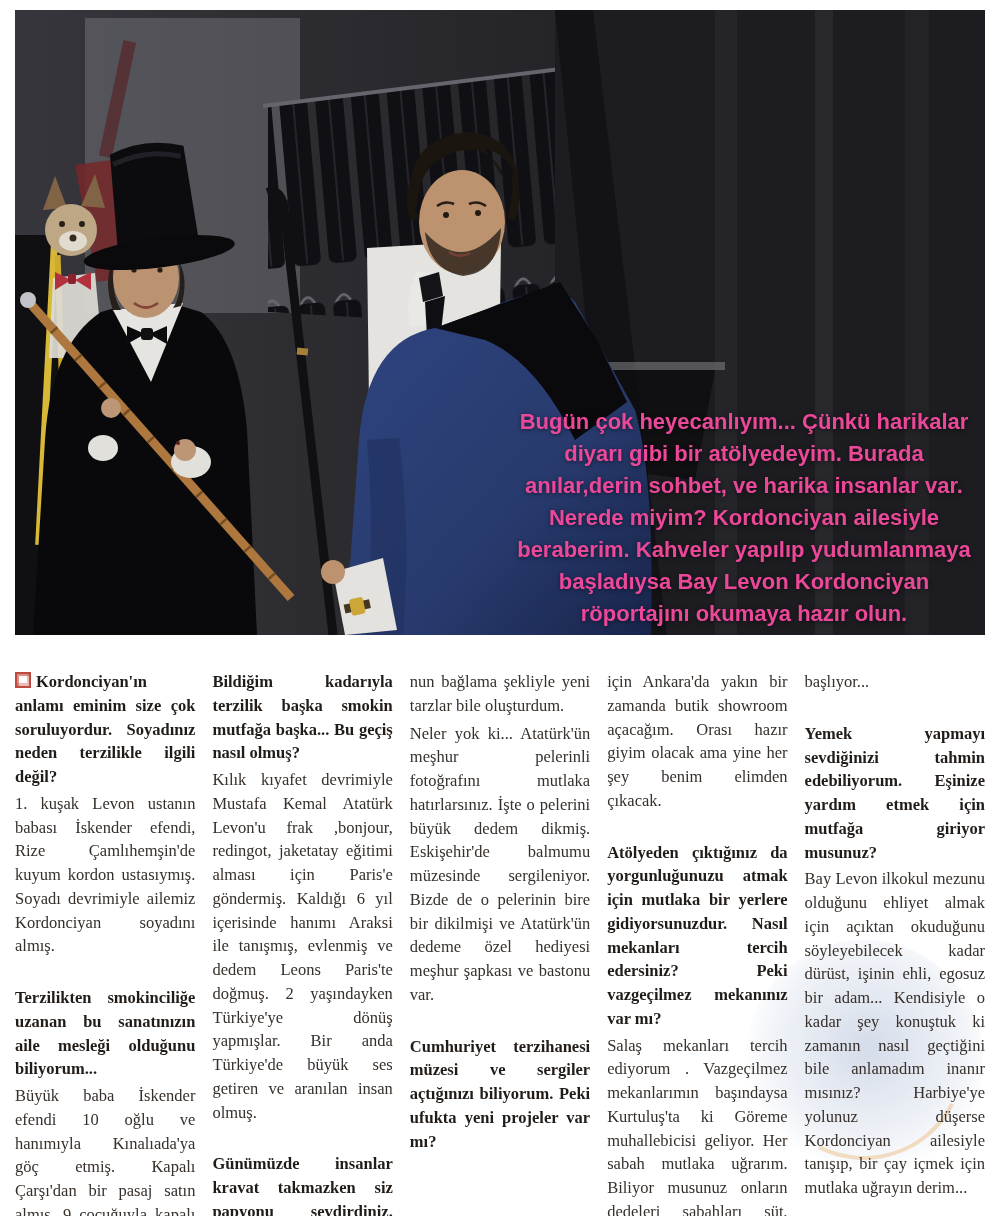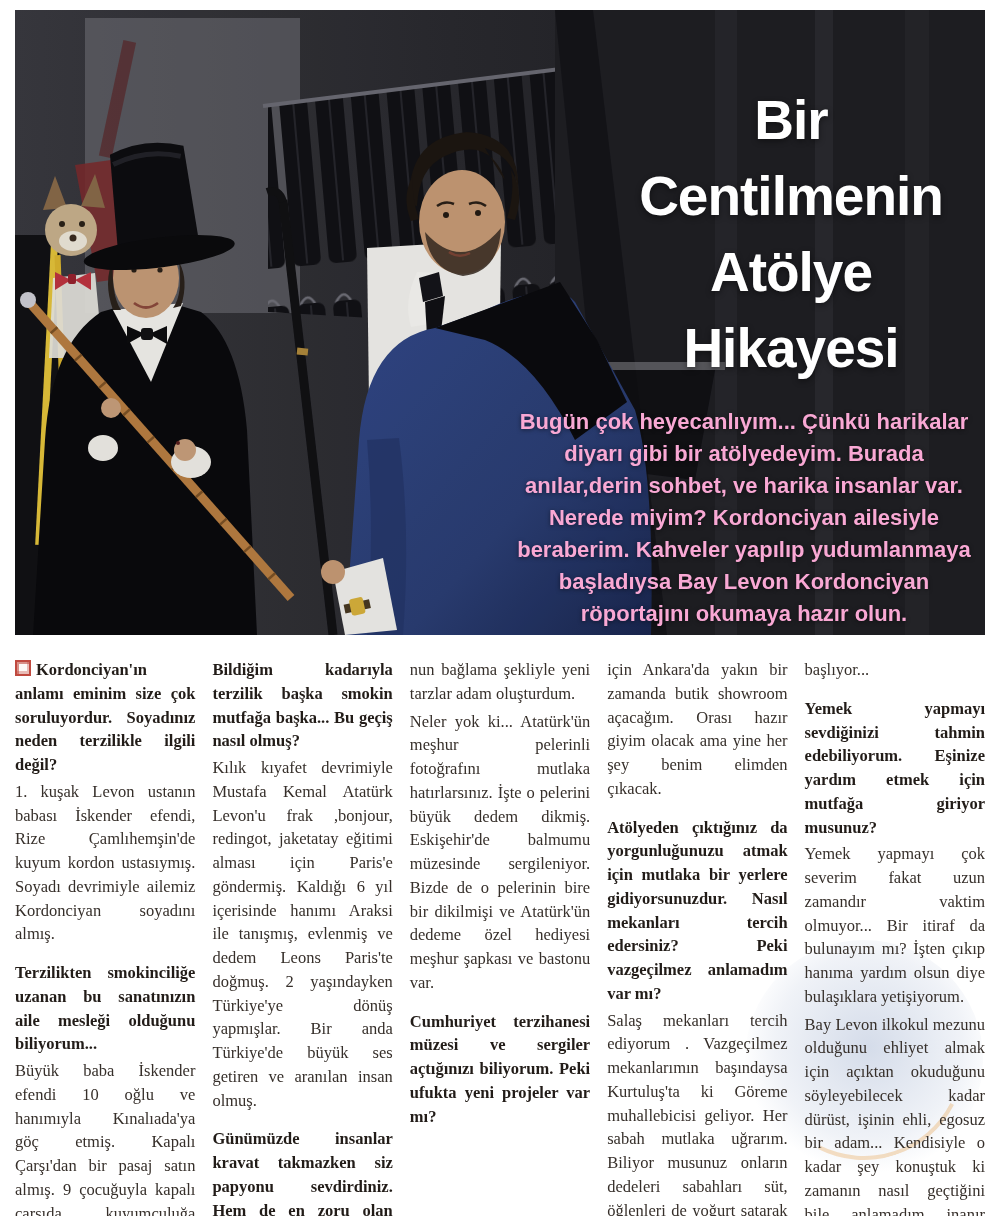--- a/index.html
+++ b/index.html
@@ -5,32 +5,32 @@
   html,body{margin:0;padding:0;background:#ffffff;width:1000px;height:1216px;overflow:hidden;}
   .page{position:relative;width:1000px;height:1216px;background:#ffffff;}
 
   
   .hero{position:absolute;left:15px;top:10px;width:970px;height:625px;background:#232327;overflow:hidden;}
   .hero svg{position:absolute;left:0;top:0;width:100%;height:100%;display:block;}
   .hero-title{position:absolute;top:72px;right:8px;width:372px;text-align:center;
     color:#ffffff;font-family:"Liberation Sans","DejaVu Sans",sans-serif;font-weight:800;
     font-size:55px;line-height:76px;letter-spacing:-1px;text-shadow:0 2px 6px rgba(0,0,0,.45);}
   .hero-intro{position:absolute;top:396px;left:498px;width:462px;text-align:center;
-    color:#f9a8d4;font-family:"Liberation Sans","DejaVu Sans",sans-serif;font-weight:700;
+    color:#ec4899;font-family:"Liberation Sans","DejaVu Sans",sans-serif;font-weight:700;
     font-size:22px;line-height:32px;text-shadow:0 1px 4px rgba(0,0,0,.5);}
 
   
   .cols{position:absolute;left:15px;top:658px;width:970px;height:552px;
     display:grid;grid-template-columns:repeat(5,1fr);column-gap:17px;
     font-family:"Liberation Serif","DejaVu Serif",serif;font-size:16.5px;line-height:1.44;
     color:#362f2a;text-align:justify;}
   .col{position:relative;z-index:1;}
   .col p{margin:0 0 4px;}
-  .col p.q{font-weight:700;color:#221c18;margin-top:15px;margin-bottom:3px;}
-  .col p:first-child{margin-top:0;}
+  .col p.q{font-weight:700;color:#221c18;margin-top:28px;margin-bottom:3px;}
+  .col p:first-child{margin-top:12px;}
   .pubmark{display:inline-block;width:12px;height:12px;background:#fdf9f6;border:2px solid #c0493f;
     box-shadow:inset 2px 2px 0 rgba(192,73,63,.6), inset -2px -3px 0 rgba(192,73,63,.35);
     margin-right:5px;vertical-align:-1px;}
   .watermark{position:absolute;right:2px;top:282px;width:238px;height:238px;border-radius:50%;z-index:0;
     background:radial-gradient(circle at 52% 45%, rgba(62,96,158,.22), rgba(62,96,158,.08) 52%, rgba(62,96,158,0) 70%);}
   .watermark::after{content:"";position:absolute;inset:18px;border-radius:50%;
     border:4px solid transparent;border-bottom-color:rgba(228,152,60,.30);transform:rotate(-18deg);}
 </style>
 </head>
 <body>
@@ -159,53 +159,46 @@
         <circle cx="318" cy="562" r="12" fill="#c89c76"></circle>
         <g transform="rotate(-12 342 600)">
           <rect x="330" y="592" width="26" height="9" fill="#4a3a22"></rect>
           <rect x="336" y="588" width="14" height="17" rx="3" fill="#d9b23c"></rect>
         </g>
       </g>
 
       <rect x="0" y="0" width="970" height="625" fill="#000000" opacity="0.06"></rect>
     </svg>
 
-    <div class="hero-title">
-      <div>Bir</div>
-      <div>Centilmenin</div>
-      <div>Atölye</div>
-      <div>Hikayesi</div>
-    </div>
     <div class="hero-intro">Bugün çok heyecanlıyım... Çünkü harikalar diyarı gibi bir atölyedeyim. Burada anılar,derin sohbet, ve harika insanlar var. Nerede miyim? Kordonciyan ailesiyle beraberim. Kahveler yapılıp yudumlanmaya başladıysa Bay Levon Kordonciyan röportajını okumaya hazır olun.</div>
   </div>
 
   <div class="cols">
     <div class="watermark"></div>
     <div class="col">
         <p class="q"><span class="pubmark"></span>Kordonciyan'ın anlamı eminim size çok soruluyordur. Soyadınız neden terzilikle ilgili değil?</p>
         <p class="a">1. kuşak Levon ustanın babası İskender efendi, Rize Çamlıhemşin'de kuyum kordon ustasıymış. Soyadı devrimiyle ailemiz Kordonciyan soyadını almış.</p>
         <p class="q">Terzilikten smokinciliğe uzanan bu sanatınızın aile mesleği olduğunu biliyorum...</p>
         <p class="a">Büyük baba İskender efendi 10 oğlu ve hanımıyla Kınalıada'ya göç etmiş. Kapalı Çarşı'dan bir pasaj satın almış. 9 çocuğuyla kapalı çarşıda kuyumculuğa devam ederken en küçük oğlu Levon'u Rum bir terzi ustasının yanına çırak vermiş. Hikaye tam da burada başlıyor.</p>
       </div>
     <div class="col">
         <p class="q">Bildiğim kadarıyla terzilik başka smokin mutfağa başka... Bu geçiş nasıl olmuş?</p>
         <p class="a">Kılık kıyafet devrimiyle Mustafa Kemal Atatürk Levon'u frak ,bonjour, redingot, jaketatay eğitimi alması için Paris'e göndermiş. Kaldığı 6 yıl içerisinde hanımı Araksi ile tanışmış, evlenmiş ve dedem Leons Paris'te doğmuş. 2 yaşındayken Türkiye'ye dönüş yapmışlar. Bir anda Türkiye'de büyük ses getiren ve aranılan insan olmuş.</p>
         <p class="q">Günümüzde insanlar kravat takmazken siz papyonu sevdirdiniz. Hem de en zoru olan bağlamalı papyonu..</p>
       </div>
     <div class="col">
-        <p class="a">nun bağlama şekliyle yeni tarzlar adam oluşturdum.</p>
+        <p class="a">nun bağlama şekliyle yeni tarzlar bile oluşturdum.</p>
         <p class="a">Neler yok ki... Atatürk'ün meşhur pelerinli fotoğrafını mutlaka hatırlarsınız. İşte o pelerini büyük dedem dikmiş. Eskişehir'de balmumu müzesinde sergileniyor. Bizde de o pelerinin bire bir dikilmişi ve Atatürk'ün dedeme özel hediyesi meşhur şapkası ve bastonu var.</p>
         <p class="q">Cumhuriyet terzihanesi müzesi ve sergiler açtığınızı biliyorum. Peki ufukta yeni projeler var mı?</p>
       </div>
     <div class="col">
         <p class="a">için Ankara'da yakın bir zamanda butik showroom açacağım. Orası hazır giyim olacak ama yine her şey benim elimden çıkacak.</p>
-        <p class="q">Atölyeden çıktığınız da yorgunluğunuzu atmak için mutlaka bir yerlere gidiyorsunuzdur. Nasıl mekanları tercih edersiniz? Peki vazgeçilmez anlamadım var mı?</p>
+        <p class="q">Atölyeden çıktığınız da yorgunluğunuzu atmak için mutlaka bir yerlere gidiyorsunuzdur. Nasıl mekanları tercih edersiniz? Peki vazgeçilmez mekanınız var mı?</p>
         <p class="a">Salaş mekanları tercih ediyorum . Vazgeçilmez mekanlarımın başındaysa Kurtuluş'ta ki Göreme muhallebicisi geliyor. Her sabah mutlaka uğrarım. Biliyor musunuz onların dedeleri sabahları süt, öğlenleri de yoğurt satarak bu hale gelip, büyümüşler. Mutlaka menemen, tavukgöğsü, tavuk suyu çorba ve kaymağı tattırırım. Aslında bir nevi elçilik de</p>
       </div>
     <div class="col">
         <p class="a">başlıyor...</p>
         <p class="q">Yemek yapmayı sevdiğinizi tahmin edebiliyorum. Eşinize yardım etmek için mutfağa giriyor musunuz?</p>
-        <p class="a">Yemek yapmayı çok severim fakat uzun zamandır vaktim olmuyor... Bir itiraf da bulunayım mı? İşten çıkıp hanıma yardım olsun diye bulaşıklara yetişiyorum.</p>
         <p class="a">Bay Levon ilkokul mezunu olduğunu ehliyet almak için açıktan okuduğunu söyleyebilecek kadar dürüst, işinin ehli, egosuz bir adam... Kendisiyle o kadar şey konuştuk ki zamanın nasıl geçtiğini bile anlamadım inanır mısınız? Harbiye'ye yolunuz düşerse Kordonciyan ailesiyle tanışıp, bir çay içmek için mutlaka uğrayın derim...</p>
       </div>
   </div>
 
 </div>
 
 </body></html>

